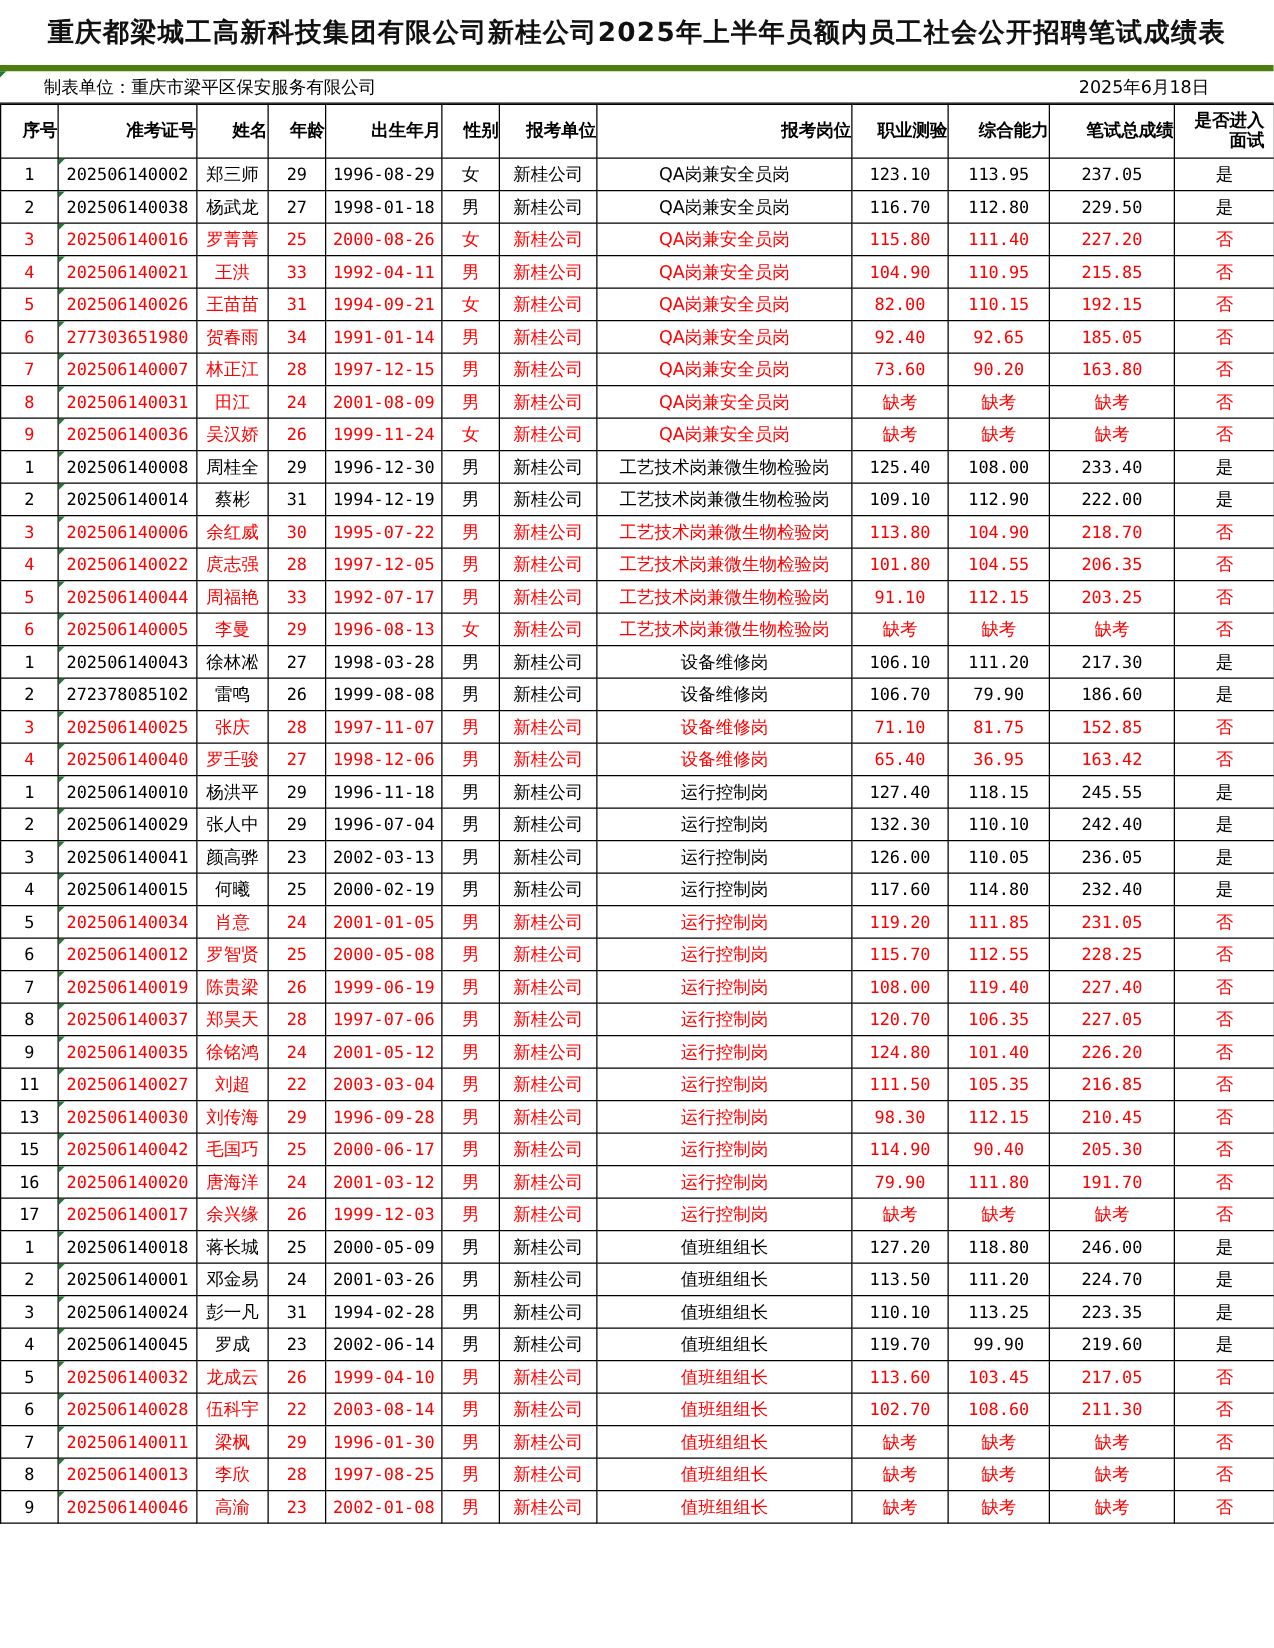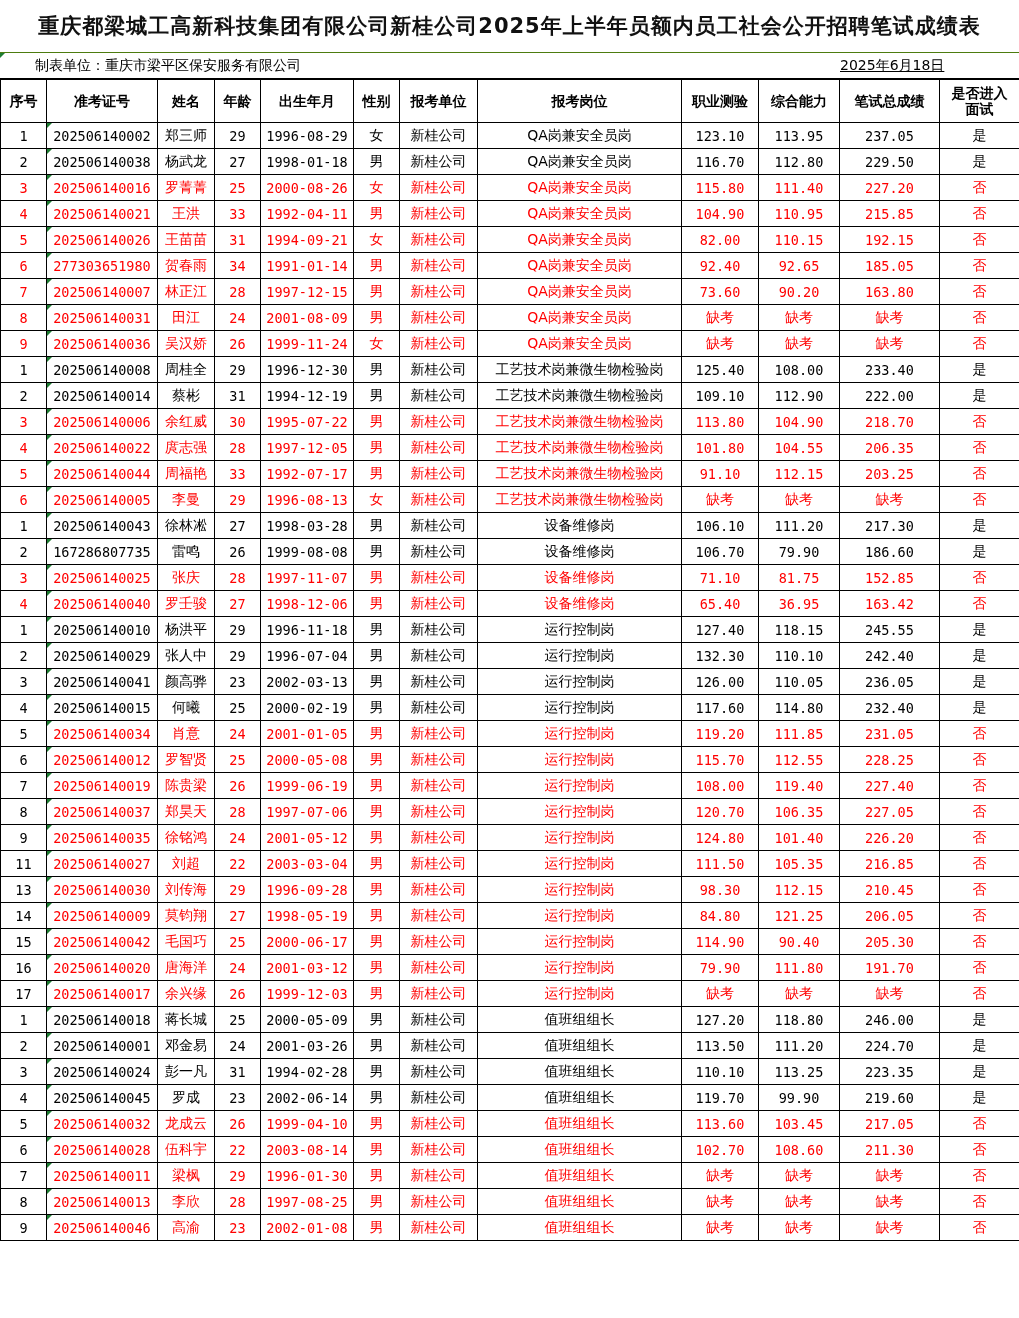--- a/index.html
+++ b/index.html
@@ -1,26 +1,26 @@
 <!DOCTYPE html>
 <html><head>
 <meta charset="utf-8">
 <style>
   html, body { margin: 0; padding: 0; background: #ffffff; }
   body { width: 1019px; height: 1318px; overflow: hidden; font-family: "DejaVu Sans", "Liberation Sans", sans-serif; color: #000; }
   .sheet { position: relative; width: 1019px; }
-  .title-row { height: 52px; border-bottom: 1px solid #4d7c0f; display: flex; align-items: center; justify-content: center; }
+  .title-row { height: 52px; border-bottom: 5px solid #4d7c0f; display: flex; align-items: center; justify-content: center; }
   .title { font-size: 21px; font-weight: bold; letter-spacing: 1px; color: #111; white-space: nowrap; }
   .sub-row { position: relative; height: 25px; border-bottom: 1px solid #000; font-size: 14px; text-align: right; }
   .sub-left { position: absolute; left: 35px; top: 4px; white-space: nowrap; }
-  .sub-right { position: absolute; left: 840px; top: 4px; white-space: nowrap; text-decoration: underline; }
+  .sub-right { position: absolute; left: 863px; top: 4px; white-space: nowrap; }
   .marker { position: absolute; width: 0; height: 0; border-top: 5px solid #1e7d32; border-right: 5px solid transparent; }
   table { border-collapse: collapse; table-layout: fixed; width: 1019px; }
   th, td { border: 1px solid #000; text-align: center; padding: 0; overflow: hidden; white-space: nowrap; position: relative; }
-  th { height: 42px; font-size: 14px; font-weight: bold; line-height: 16px; }
+  th { height: 42px; font-size: 14px; font-weight: bold; line-height: 16px; text-align: right; }
   td { height: 25px; font-size: 13.5px; font-family: "DejaVu Sans Mono", "Liberation Mono", monospace; }
   td.cjk { font-family: "DejaVu Sans", "Liberation Sans", sans-serif; font-size: 14px; }
   tr.fail td { color: #ff0000; }
   tr.fail td.seq-black { color: #000; }
   td.id .marker { left: 0; top: 0; }
 </style>
 </head>
 <body>
 
 <div class="sheet">
@@ -286,21 +286,21 @@
           <td class="cjk">男</td>
           <td class="cjk">新桂公司</td>
           <td class="cjk">设备维修岗</td>
           <td>106.10</td>
           <td>111.20</td>
           <td>217.30</td>
           <td class="cjk">是</td>
         </tr>
         <tr>
           <td>2</td>
-          <td class="id"><span class="marker"></span><span>167286807735</span></td>
+          <td class="id"><span class="marker"></span><span>272378085102</span></td>
           <td class="cjk">雷鸣</td>
           <td>26</td>
           <td>1999-08-08</td>
           <td class="cjk">男</td>
           <td class="cjk">新桂公司</td>
           <td class="cjk">设备维修岗</td>
           <td>106.70</td>
           <td>79.90</td>
           <td>186.60</td>
           <td class="cjk">是</td>
@@ -481,34 +481,20 @@
           <td>1996-09-28</td>
           <td class="cjk">男</td>
           <td class="cjk">新桂公司</td>
           <td class="cjk">运行控制岗</td>
           <td>98.30</td>
           <td>112.15</td>
           <td>210.45</td>
           <td class="cjk">否</td>
         </tr>
         <tr class="fail">
-          <td class="seq-black">14</td>
-          <td class="id"><span class="marker"></span><span>202506140009</span></td>
-          <td class="cjk">莫钧翔</td>
-          <td>27</td>
-          <td>1998-05-19</td>
-          <td class="cjk">男</td>
-          <td class="cjk">新桂公司</td>
-          <td class="cjk">运行控制岗</td>
-          <td>84.80</td>
-          <td>121.25</td>
-          <td>206.05</td>
-          <td class="cjk">否</td>
-        </tr>
-        <tr class="fail">
           <td class="seq-black">15</td>
           <td class="id"><span class="marker"></span><span>202506140042</span></td>
           <td class="cjk">毛国巧</td>
           <td>25</td>
           <td>2000-06-17</td>
           <td class="cjk">男</td>
           <td class="cjk">新桂公司</td>
           <td class="cjk">运行控制岗</td>
           <td>114.90</td>
           <td>90.40</td>

